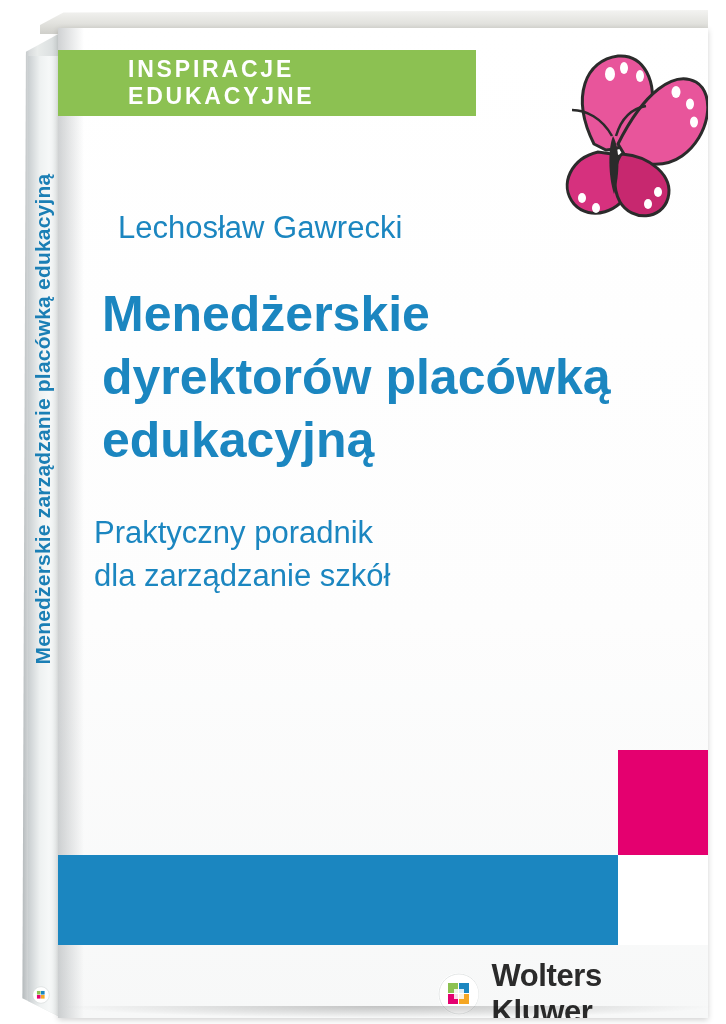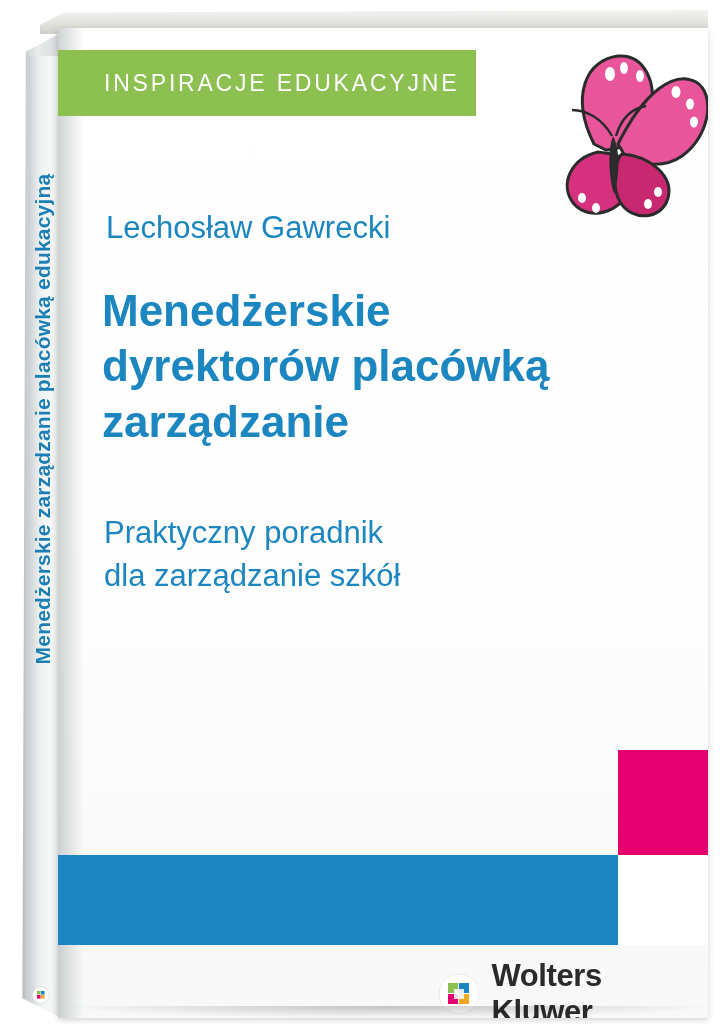--- a/index.html
+++ b/index.html
@@ -106,54 +106,54 @@
     position: absolute;
     left: -2px;
     top: 22px;
     width: 420px;
     height: 66px;
     background: #8cc152;
     display: flex;
     align-items: center;
   }
   .banner-text {
-    margin-left: 48px;
+    margin-left: 72px;
     color: #ffffff;
     font-size: 23px;
-    font-weight: normal;
+    font-weight: bold;
     letter-spacing: 2.8px;
   }
 
   
   .author {
     position: absolute;
-    left: 48px;
+    left: 60px;
     top: 182px;
     color: #1b86c0;
     font-size: 31px;
     font-weight: normal;
   }
 
   
   .title {
     position: absolute;
     left: 44px;
     top: 255px;
     width: 560px;
     color: #1b86c0;
-    font-size: 44px;
+    font-size: 50px;
     font-weight: bold;
     line-height: 1.26;
   }
   .title-line { display: block; }
 
   
   .subtitle {
     position: absolute;
-    left: 46px;
+    left: 36px;
     top: 484px;
     width: 520px;
     color: #1b86c0;
     font-size: 31px;
     line-height: 1.38;
   }
   .subtitle-line { display: block; }
 
   
   .pink-square {
@@ -282,21 +282,21 @@
           <path d="M114 84 C104 66, 88 58, 74 58" stroke="#2b2b2b" stroke-width="2.5" fill="none"></path>
           <path d="M118 84 C124 64, 136 56, 148 54" stroke="#2b2b2b" stroke-width="2.5" fill="none"></path>
         </g>
       </svg>
 
       <div class="author">Lechosław Gawrecki</div>
 
       <div class="title">
         <span class="title-line">Menedżerskie</span>
         <span class="title-line">dyrektorów placówką</span>
-        <span class="title-line">zarządzanie</span>
+        <span class="title-line">edukacyjną</span>
       </div>
 
       <div class="subtitle">
         <span class="subtitle-line">Praktyczny poradnik</span>
         <span class="subtitle-line">dla zarządzanie szkół</span>
       </div>
 
       <div class="pink-square"></div>
       <div class="blue-band"></div>
       <div class="blue-band-notch"></div>

